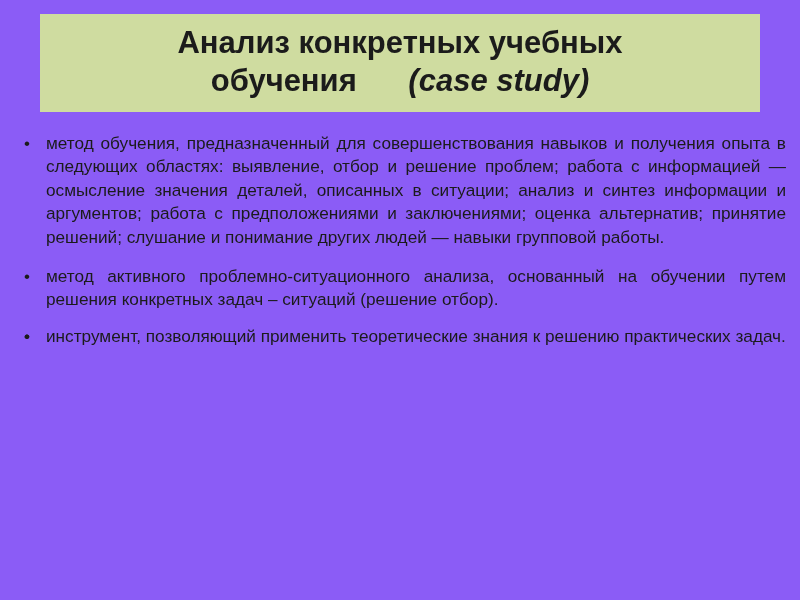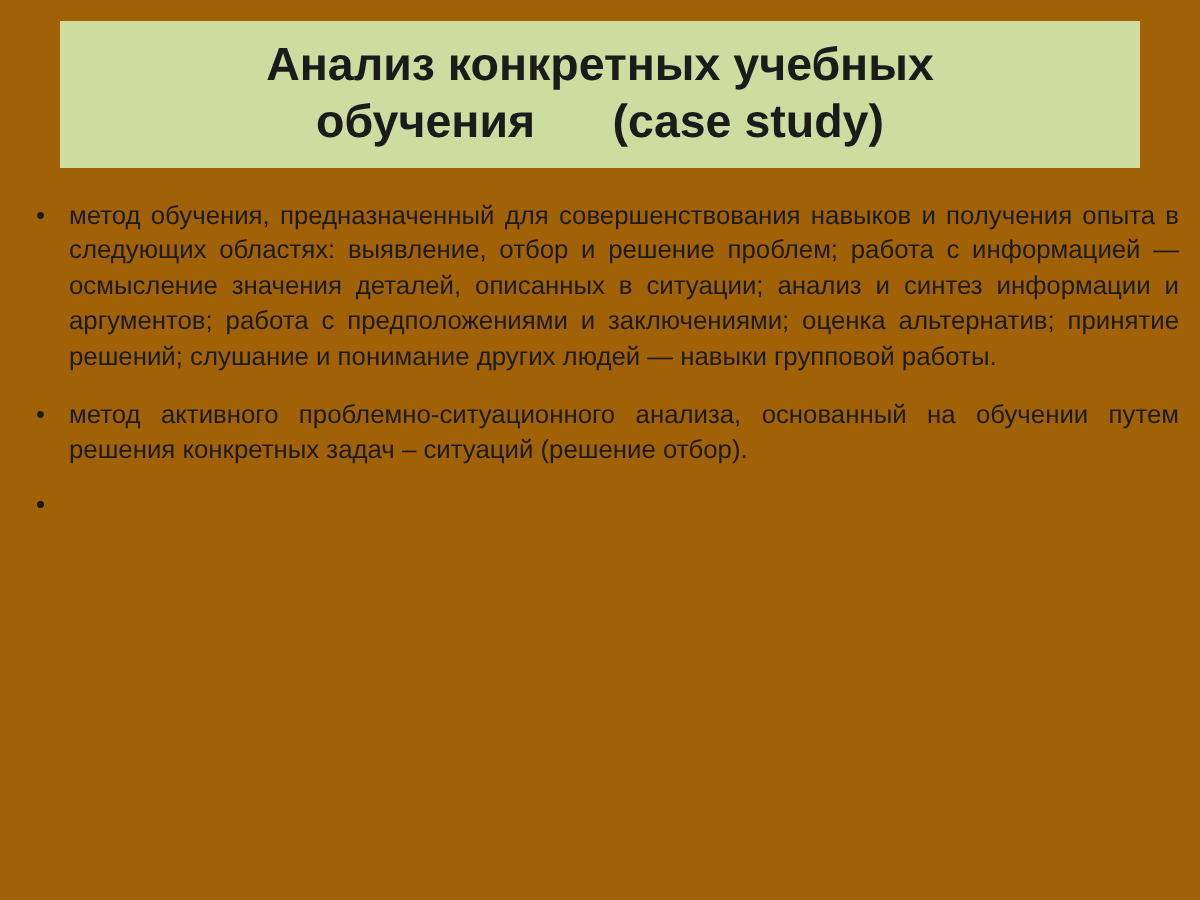--- a/index.html
+++ b/index.html
@@ -11,40 +11,41 @@
     height: 600px;
     background: #e4ecc8;
     font-family: "Liberation Sans", sans-serif;
     overflow: hidden;
   }
   .slide {
     position: relative;
     width: 800px;
     height: 600px;
     box-sizing: border-box;
-    background: #a16207;
+    background: #8b5cf6;
   }
   .title-band {
     position: absolute;
     left: 40px;
     top: 14px;
     width: 720px;
     background: #cfdca0;
     padding: 10px 10px 12px 10px;
     box-sizing: border-box;
     text-align: center;
   }
   .title-text {
     font-size: 31px;
     font-weight: bold;
     color: #1b1b1b;
     line-height: 1.22;
     letter-spacing: 0px;
   }
   .title-text .italic {
+    font-style: italic;
     margin-left: 43px;
   }
   .body-area {
     position: absolute;
     left: 18px;
     top: 132px;
     width: 768px;
   }
   ul.bullets {
     list-style: none;
@@ -96,17 +97,18 @@
       </li>
       <li>
         <span class="dot">•</span>
         <span>метод активного проблемно-ситуационного анализа, основанный на обучении путем решения конкретных задач – ситуаций (решение отбор).</span>
       </li>
       <li>
         <span class="dot">•</span>
       </li>
       <li class="last">
         <span class="dot">•</span>
+        <span>инструмент, позволяющий применить теоретические знания к решению практических задач.</span>
       </li>
     </ul>
   </div>
 
 </div>
 
 </body></html>

